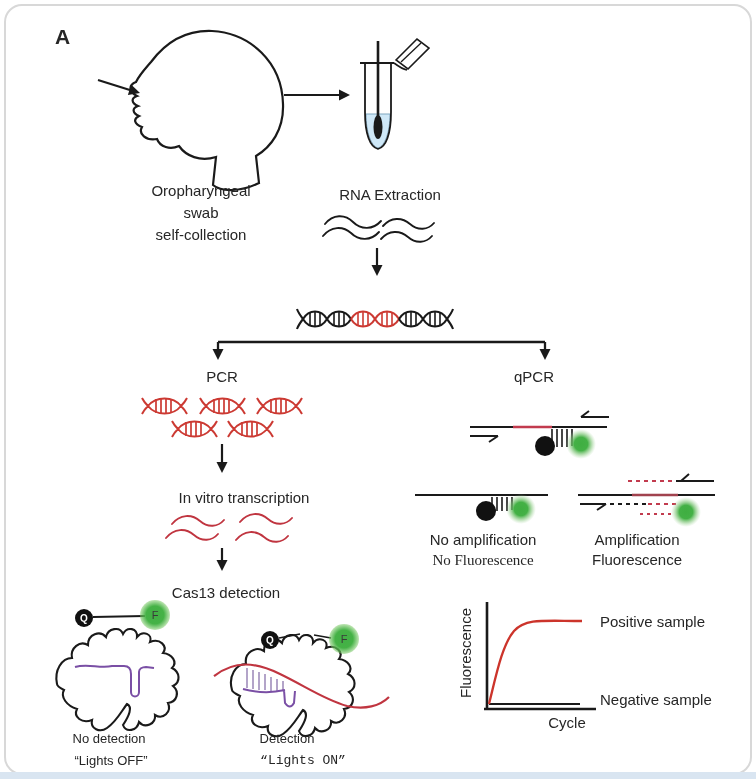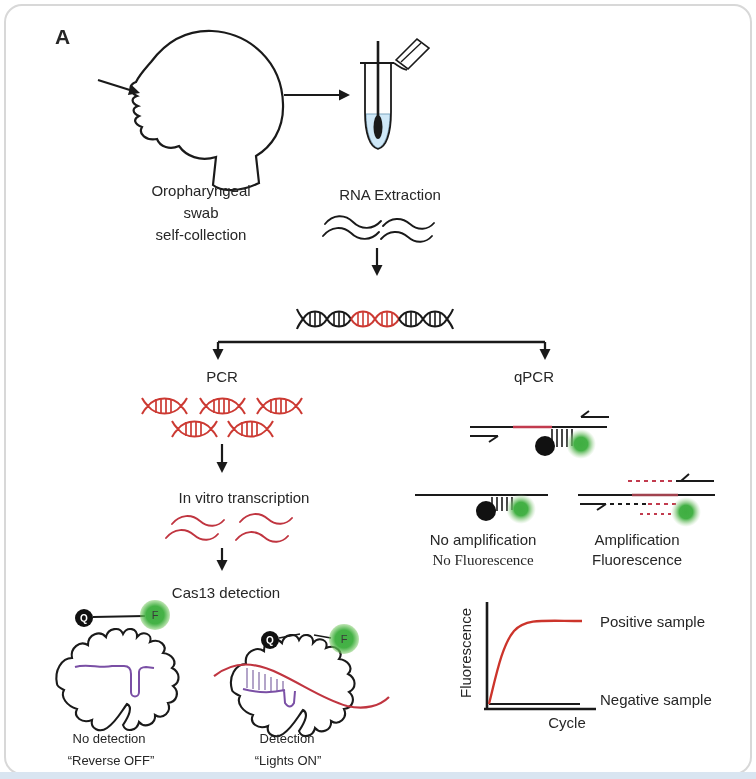--- a/index.html
+++ b/index.html
@@ -176,23 +176,23 @@
   <div class="lbl ctr" style="left:201px;top:204px;">swab</div>
   <div class="lbl ctr" style="left:201px;top:226px;">self-collection</div>
 
   <div class="lbl ctr" style="left:390px;top:186px;">RNA Extraction</div>
   <div class="lbl ctr" style="left:222px;top:368px;">PCR</div>
   <div class="lbl ctr" style="left:534px;top:368px;">qPCR</div>
   <div class="lbl ctr" style="left:222px;top:489px;padding-left:44px;">In vitro transcription</div>
   <div class="lbl ctr" style="left:226px;top:584px;">Cas13 detection</div>
 
   <div class="lbl ctr big" style="left:109px;top:731px;">No detection</div>
-  <div class="lbl ctr big" style="left:111px;top:753px;">“Reverse OFF”</div>
+  <div class="lbl ctr big" style="left:111px;top:753px;">“Lights OFF”</div>
   <div class="lbl ctr big" style="left:287px;top:731px;">Detection</div>
-  <div class="lbl ctr big" style="left:288px;top:753px;">“Lights ON”</div>
+  <div class="lbl ctr big" style="left:303px;top:753px;font-family:Liberation Mono, monospace;">“Lights ON”</div>
 
   <div class="lbl ctr" style="left:483px;top:531px;">No amplification</div>
   <div class="lbl ctr" style="left:483px;top:551px;font-family:Liberation Serif, serif;">No Fluorescence</div>
   <div class="lbl ctr" style="left:637px;top:531px;">Amplification</div>
   <div class="lbl ctr" style="left:637px;top:551px;">Fluorescence</div>
 
   <div class="lbl" style="left:600px;top:613px;">Positive sample</div>
   <div class="lbl" style="left:600px;top:691px;">Negative sample</div>
   <div class="lbl rot" style="left:411px;top:644px;width:110px;">Fluorescence</div>
   <div class="lbl ctr" style="left:567px;top:714px;">Cycle</div>

